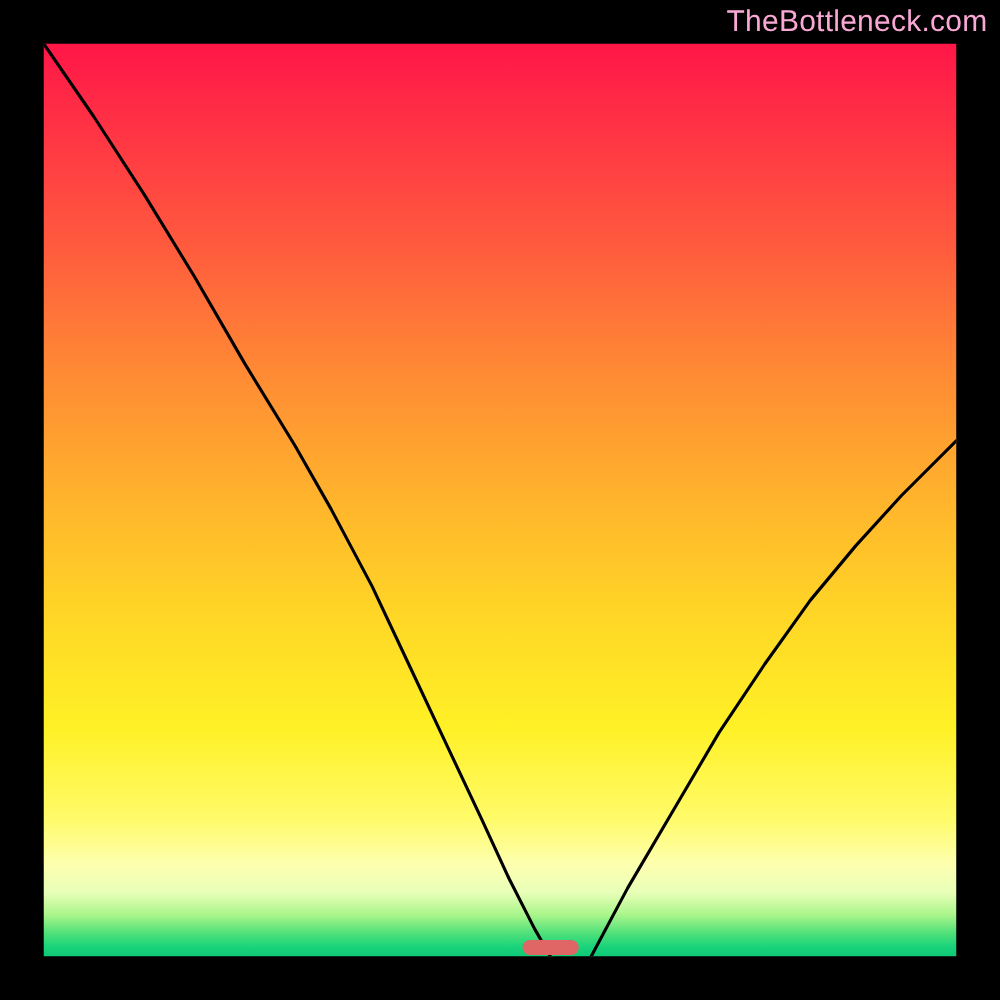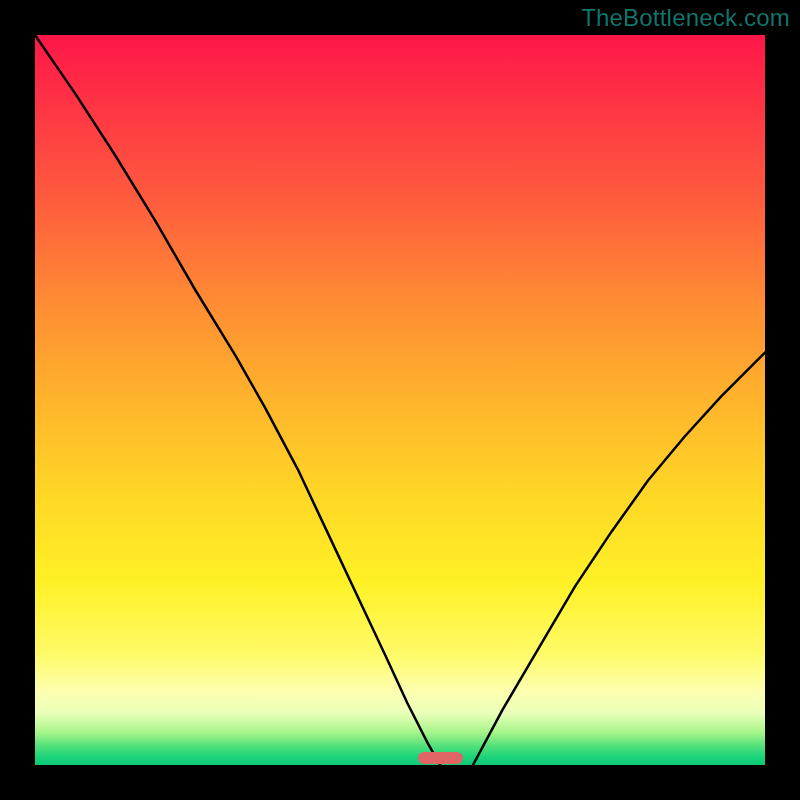--- a/index.html
+++ b/index.html
@@ -16,21 +16,21 @@
     width: 800px;
     height: 800px;
     background: #000;
   }
   .watermark {
     position: absolute;
     top: 4px;
     right: 10px;
     font-size: 24px;
     font-weight: 500;
-    color: #0f766e;
+    color: #f9a8d4;
     letter-spacing: 0.2px;
   }
   .plot {
     position: absolute;
     left: 35px;
     top: 35px;
     width: 730px;
     height: 730px;
     
     background: linear-gradient(

